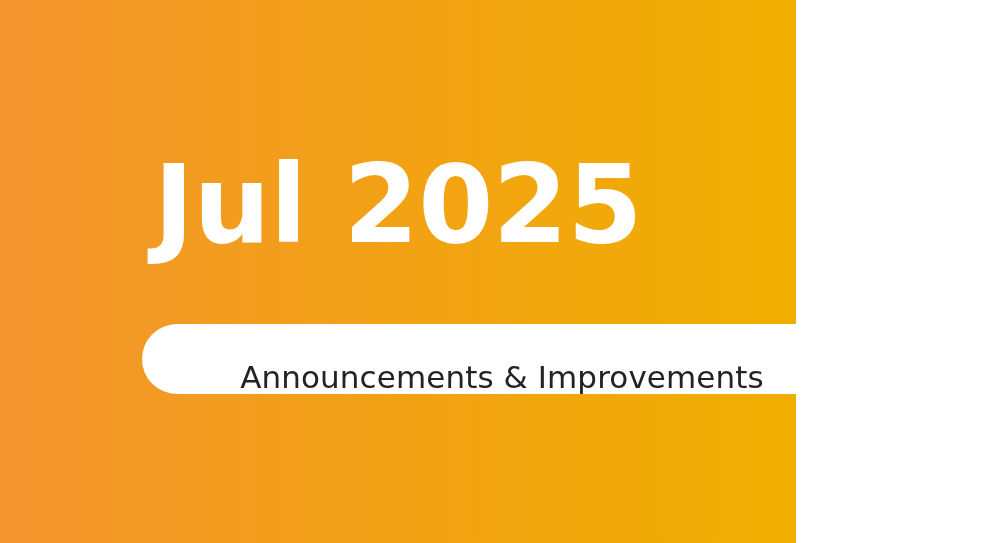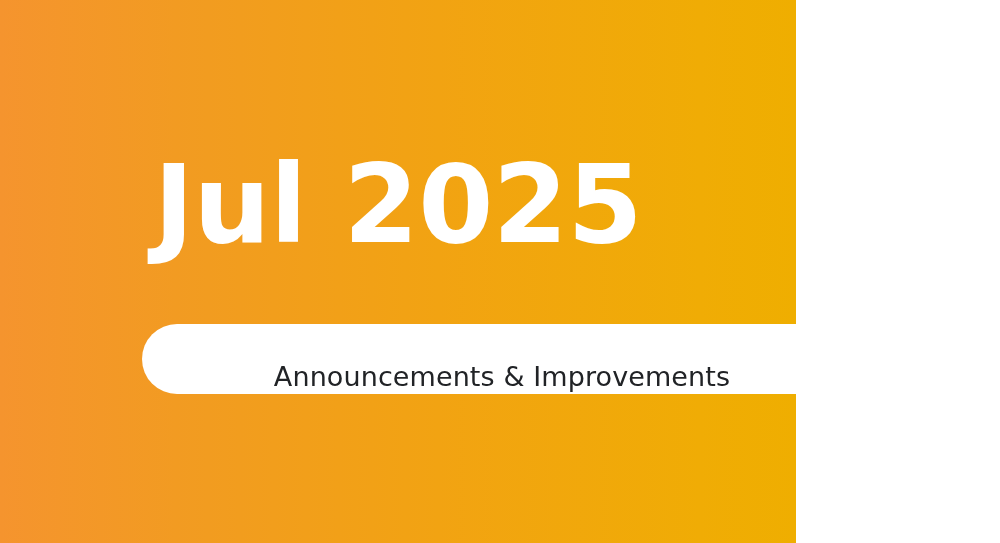--- a/index.html
+++ b/index.html
@@ -58,21 +58,21 @@
     display: flex;
     align-items: center;
     justify-content: center;
     background: #FFFFFF;
     border-radius: 35px;
   }
 
   .badge-pill-label {
     color: #212326;
     font-family: "DejaVu Sans", "Liberation Sans", sans-serif;
-    font-size: 27px;
+    font-size: 31px;
     font-weight: 400;
     line-height: 36px;
     letter-spacing: 0.1px;
     white-space: nowrap;
     user-select: none;
     margin-top: 36px;
   }
 </style>
 </head>
 <body>

